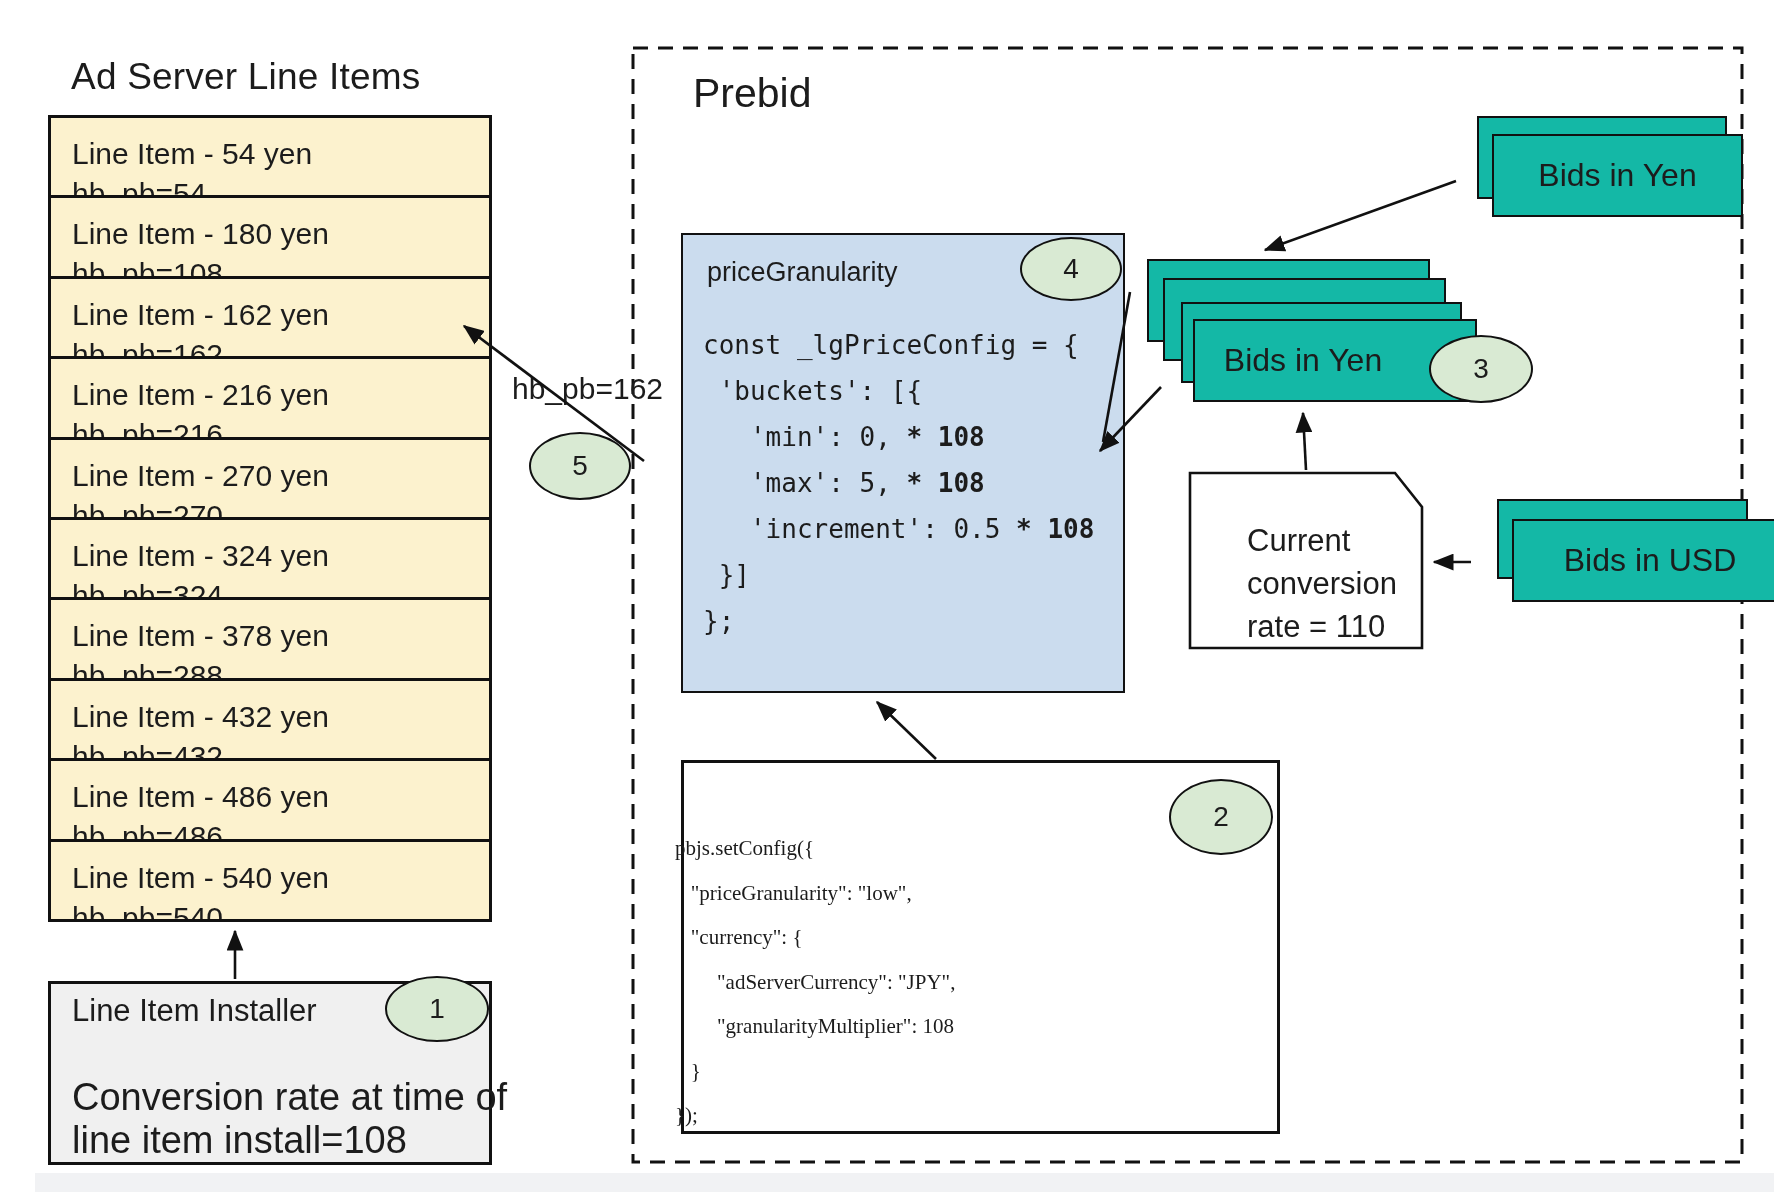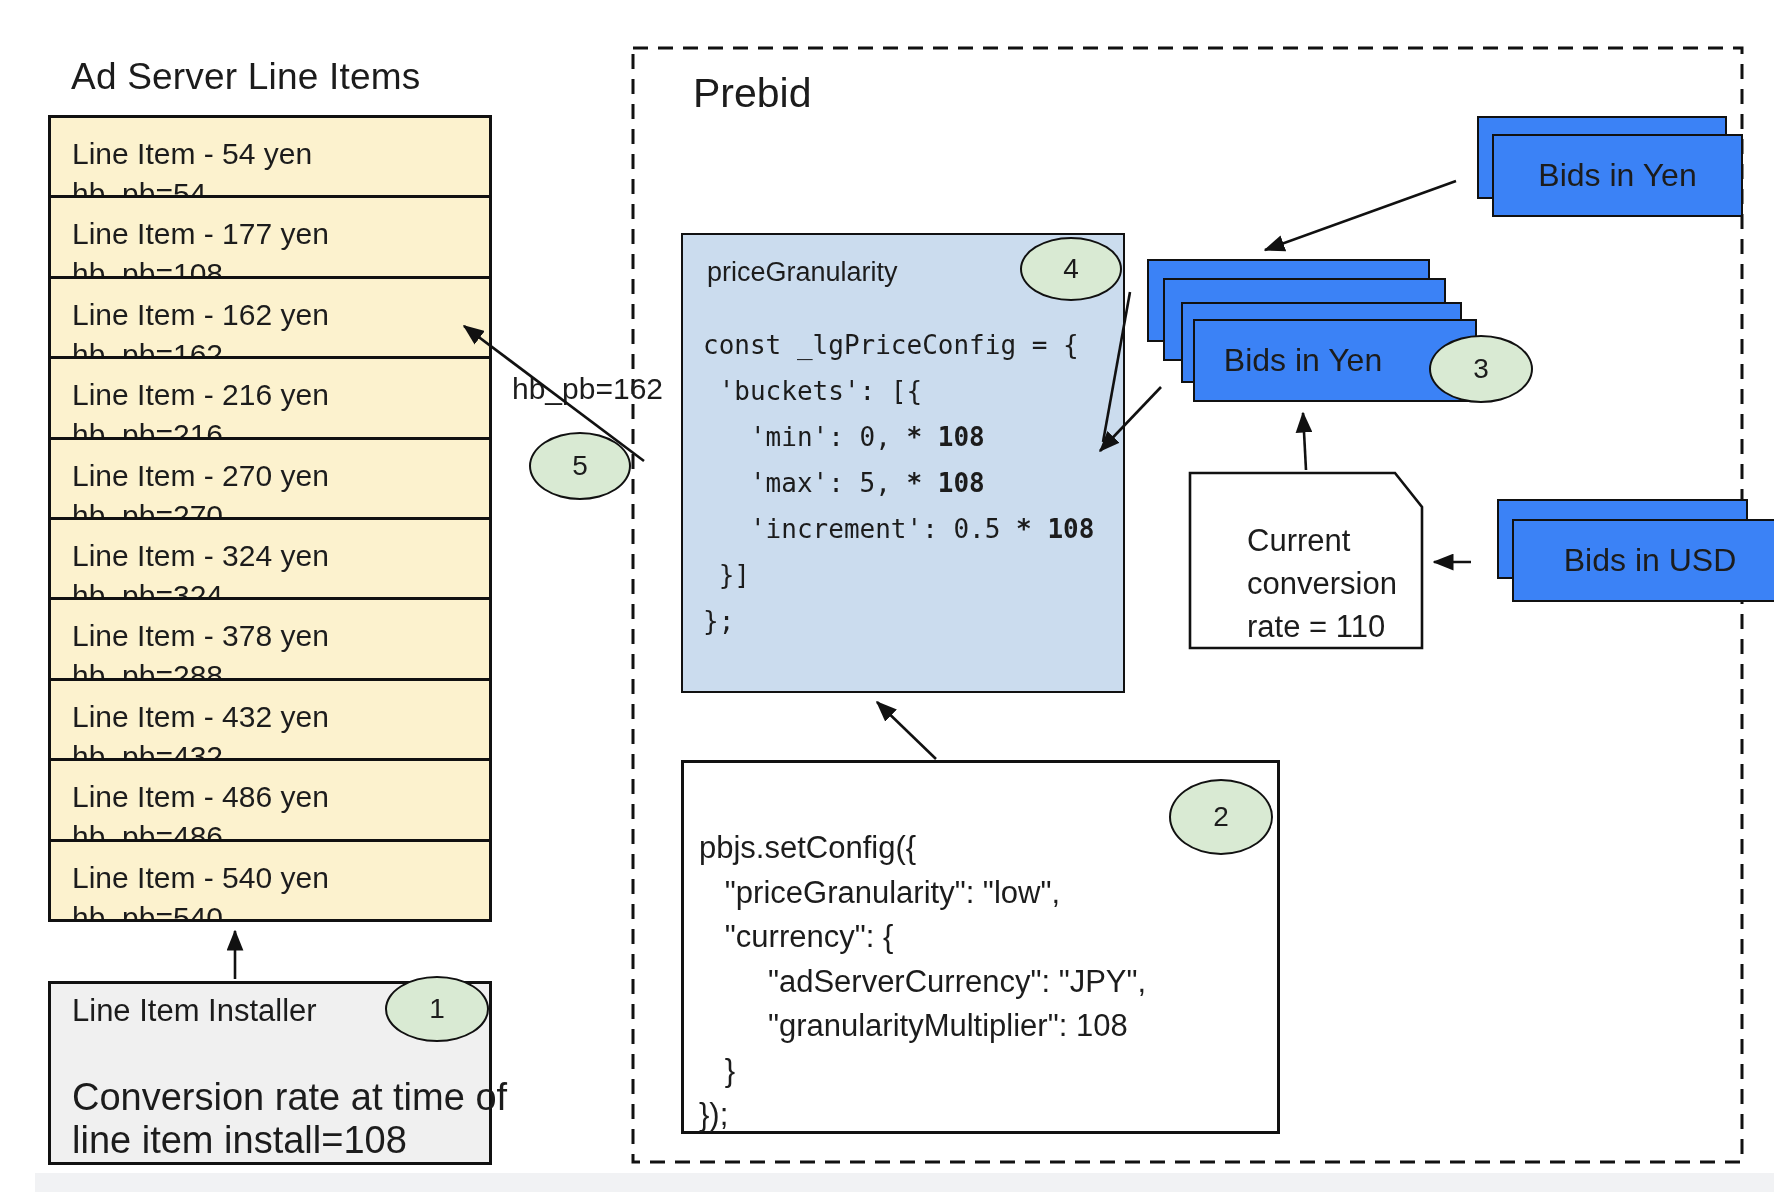--- a/index.html
+++ b/index.html
@@ -38,25 +38,25 @@
            border:2.6px solid #111;box-sizing:border-box;}
   .cpm-title{left:672px;top:257px;font-size:27px;}
   .cpm-code{left:668px;top:322px;font-family:"DejaVu Sans Mono",monospace;
             font-size:26px;line-height:46px;}
   .cpm-code .code-line{white-space:pre;}
   .cpm-code b{font-weight:bold;}
 
   
   .pbjs-box{left:646px;top:760px;width:599px;height:374px;background:#fff;
             border:3px solid #111;box-sizing:border-box;}
-  .pbjs-code{left:664px;top:826px;font-size:31px;line-height:44.5px;}
+  .pbjs-code{left:640px;top:826px;font-size:21px;line-height:44.5px;font-family:Liberation Serif, serif;}
   .pbjs-code .code-line{white-space:pre;}
 
   
-  .card{background:#3b82f6;border:2.6px solid #111;box-sizing:border-box;
+  .card{background:#14b8a6;border:2.6px solid #111;box-sizing:border-box;
         display:flex;align-items:center;justify-content:center;font-size:32px;}
   .yen-in-b {left:1442px;top:116px;width:250px;height:83px;}
   .yen-in-f {left:1457px;top:134px;width:251px;height:83px;}
   .yen-c1{left:1112px;top:259px;width:283px;height:83px;}
   .yen-c2{left:1128px;top:278px;width:283px;height:83px;}
   .yen-c3{left:1146px;top:302px;width:281px;height:81px;}
   .yen-c4{left:1158px;top:319px;width:284px;height:83px;padding-right:64px;}
   .usd-b{left:1462px;top:499px;width:251px;height:80px;}
   .usd-f{left:1477px;top:519px;width:276px;height:83px;}
 
@@ -80,21 +80,21 @@
   <div class="abs footer-strip"></div>
 
   <div class="abs diagram-title">Ad Server Line Items</div>
 
   <div class="abs li-table">
       <div class="li-row">
         <div class="row-title">Line Item - 54 yen</div>
         <div class="row-sub">hb_pb=54</div>
       </div>
       <div class="li-row">
-        <div class="row-title">Line Item - 177 yen</div>
+        <div class="row-title">Line Item - 180 yen</div>
         <div class="row-sub">hb_pb=108</div>
       </div>
       <div class="li-row">
         <div class="row-title">Line Item - 162 yen</div>
         <div class="row-sub">hb_pb=162</div>
       </div>
       <div class="li-row">
         <div class="row-title">Line Item - 216 yen</div>
         <div class="row-sub">hb_pb=216</div>
       </div>

